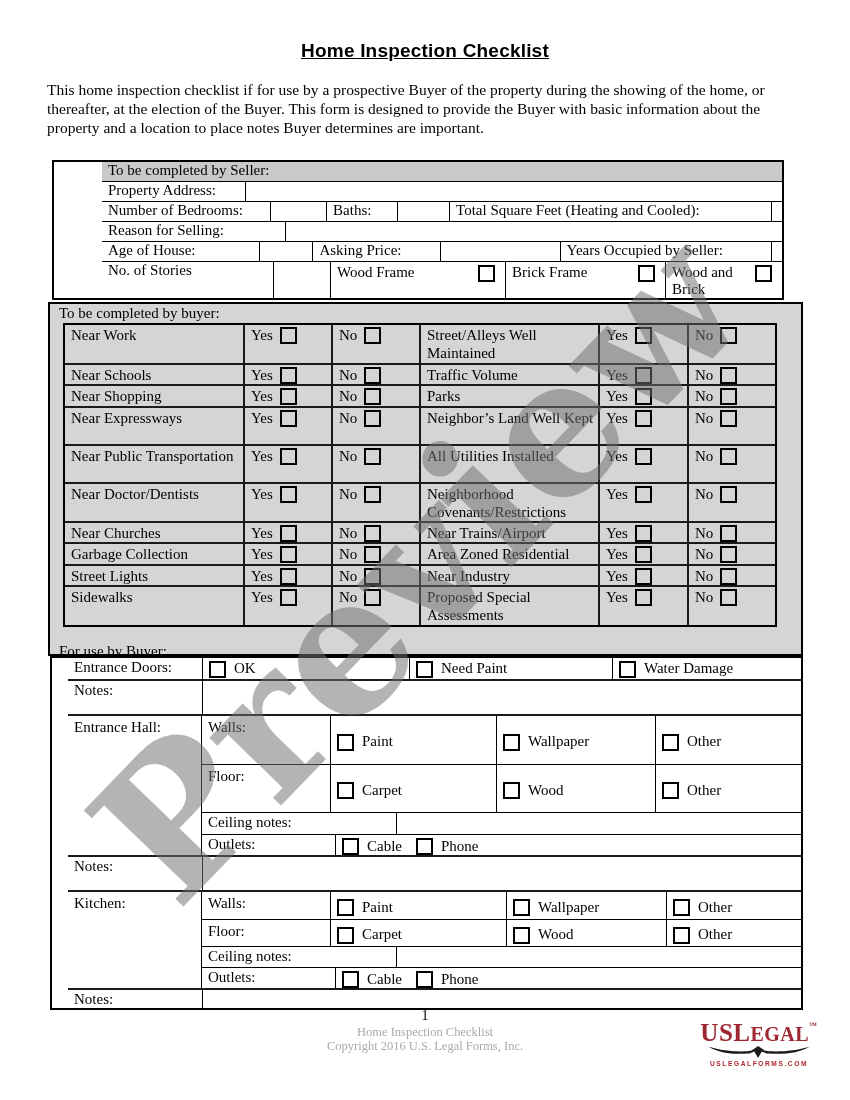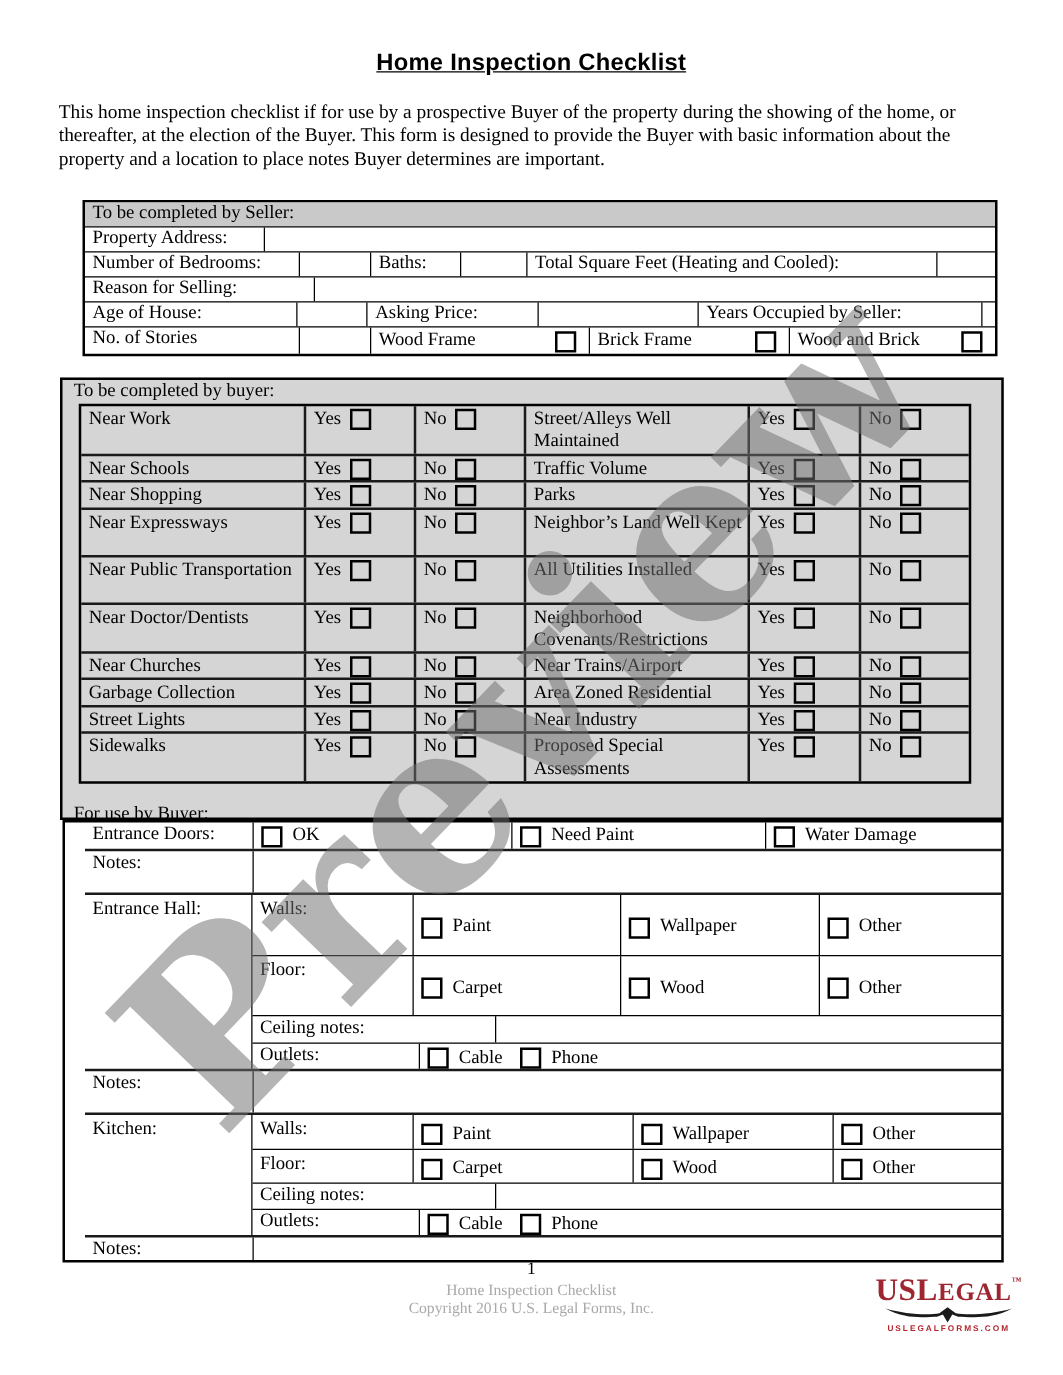--- a/index.html
+++ b/index.html
@@ -11,22 +11,22 @@
   .intro{position:absolute;top:80px;left:47px;width:760px;margin:0;
          font-size:15.5px;line-height:1.24;}
 
   
   .lbl{padding:1px 4px 0 6px;}
   .cb{display:inline-block;width:13px;height:13px;border:2px solid #000;
       background:transparent;flex:none;margin-top:1px;}
   .inputcell{cursor:text;}
 
   
-  .seller{position:absolute;left:66px;top:160px;width:732px;border:2px solid #000;
-          box-sizing:border-box;font-size:15px;}
+  .seller{position:absolute;left:52px;top:160px;width:732px;border:2px solid #000;
+          box-sizing:border-box;font-size:15px;padding-left:48px;}
   .s-row{display:flex;border-top:1px solid #000;min-height:20px;box-sizing:border-box;}
   .s-row:first-child{border-top:none;}
   .s-cell{box-sizing:border-box;border-left:1px solid #000;padding:0 4px 0 6px;}
   .s-cell:first-child{border-left:none;}
   .s-header{background:var(--gray-header,#c9c9c9);padding:0 6px;min-height:19px;}
   .flex1{flex:1;}
   .sto{display:flex;justify-content:space-between;align-items:flex-start;padding-top:2px;}
 
   
   .buyer{position:absolute;left:48px;top:302px;width:755px;height:354px;

